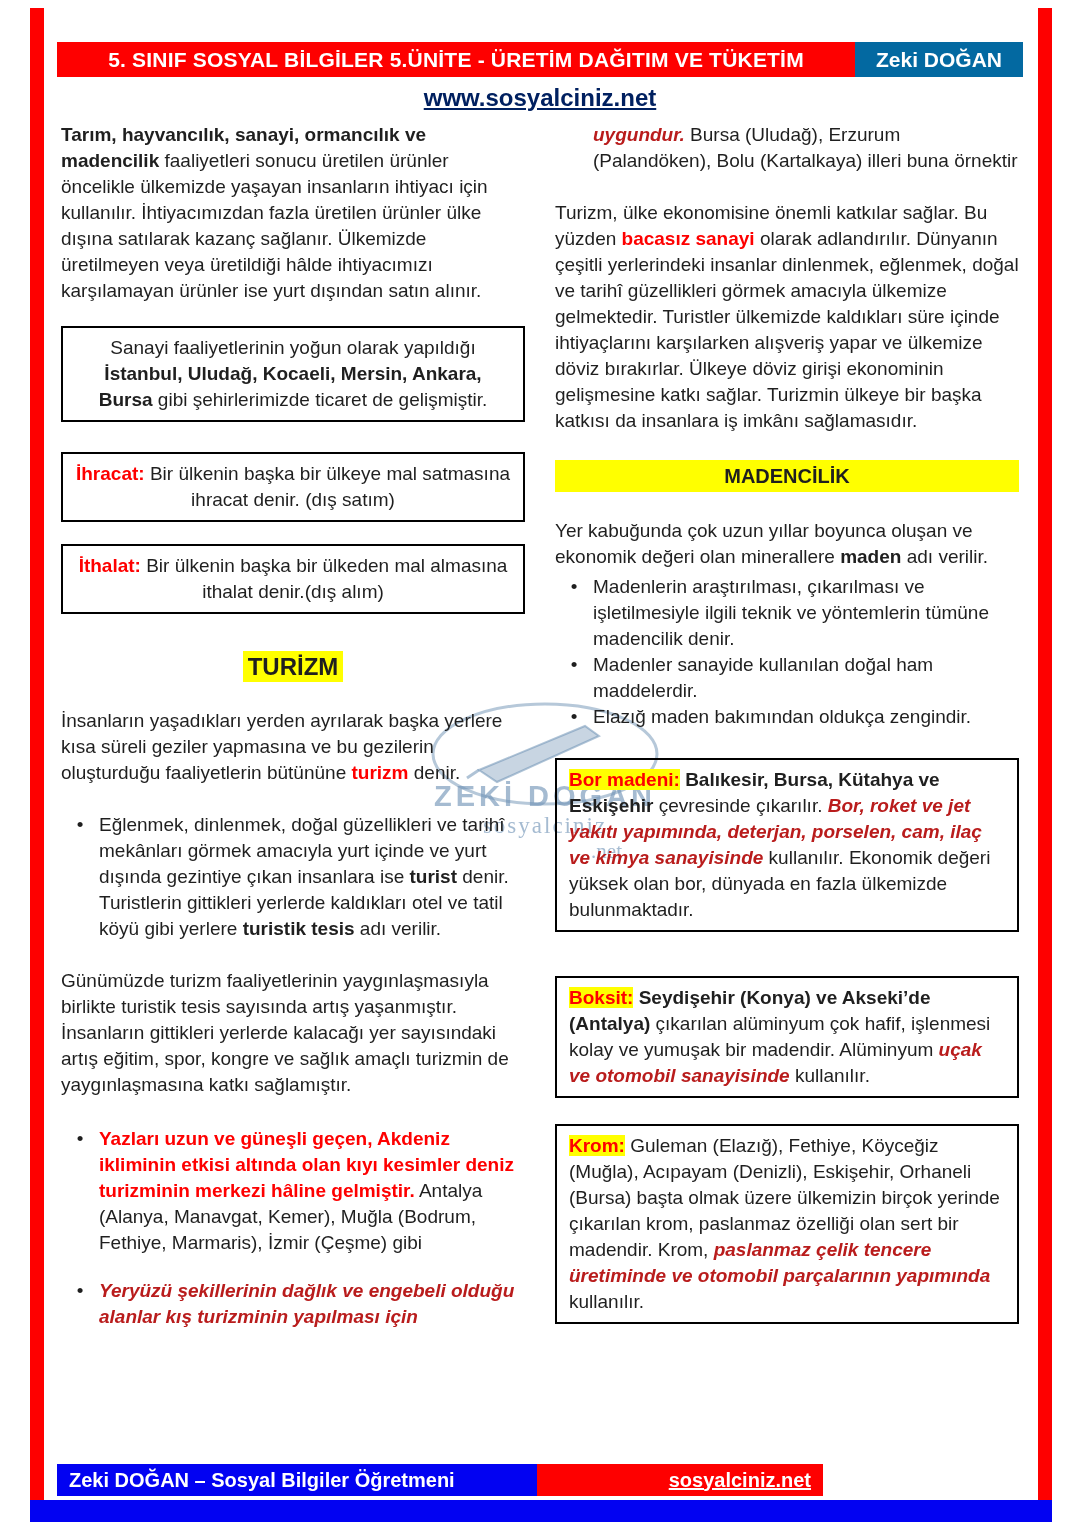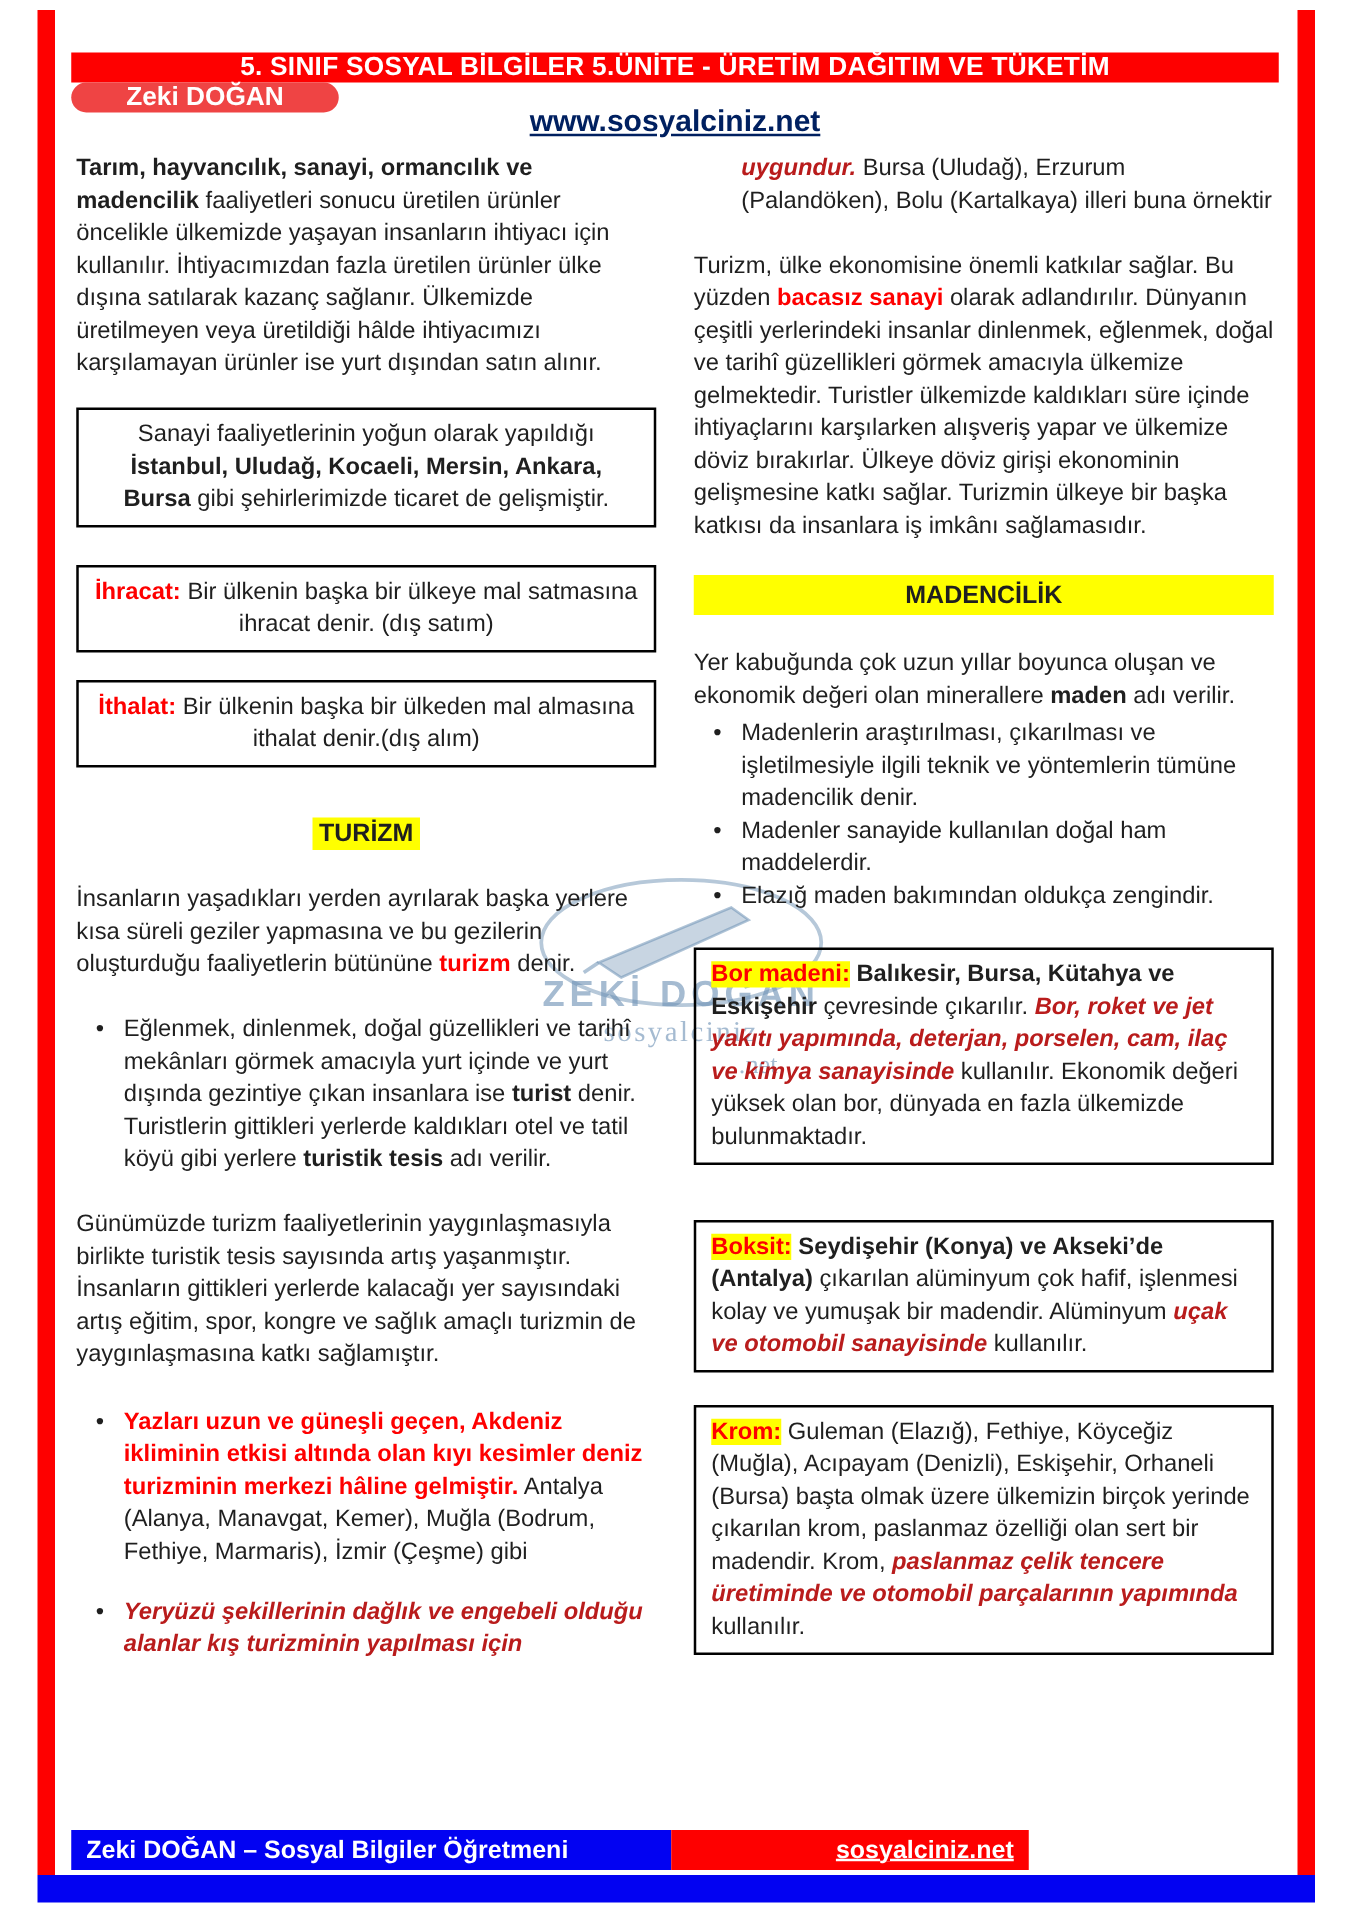--- a/index.html
+++ b/index.html
@@ -10,49 +10,49 @@
   }
   
   .stripe { position:absolute; top:8px; width:14px; height:1492px; background:#fe0000; }
   .stripe-left  { left:30px; }
   .stripe-right { right:28px; }
   .bottom-bar { position:absolute; left:30px; right:28px; bottom:5px; height:22px; background:#0202f2; }
 
   .frame { position:absolute; left:57px; top:42px; width:966px; z-index:1; }
 
   
-  .header-row { display:flex; height:35px;flex-direction:column; }
+  .header-row { display:flex; height:35px; }
   .header-title {
     flex:1; background:#fe0000; color:#fff; font-weight:bold; font-size:21px;
     display:flex; align-items:center; justify-content:center; letter-spacing:.2px;
   }
   .header-author {
-    width:214px; background:#ef4444; color:#fff; font-weight:bold; font-size:21px;
-    display:flex; align-items:center; justify-content:center;border-radius:13px;
+    width:168px; background:#0369a1; color:#fff; font-weight:bold; font-size:21px;
+    display:flex; align-items:center; justify-content:center;
   }
   .website {
     text-align:center; font-weight:bold; font-size:24px; color:#002060;
     text-decoration:underline; padding:7px 0 10px; cursor:pointer;
   }
 
   
   .columns { display:flex; gap:30px; padding:0 4px; }
   .col { flex:1; font-size:19px; line-height:26px; }
 
   .b { font-weight:bold; }
   .red { color:#fe0000; font-weight:bold; }
   .blue { color:#b91c1c; font-weight:bold;font-style:italic; }
   .hl { background:#ffff00; }
 
   .para { text-align:left; }
   .box { border:2px solid #000; padding:7px 12px; }
   .center { text-align:center; }
 
   .heading-wrap { text-align:center; }
-  .heading-wrap .hl { font-size:20px; padding:2px 5px; }
+  .heading-wrap .hl { font-size:24px; padding:2px 5px; }
   .madencilik-heading {
     background:#ffff00; text-align:center; font-weight:bold; font-size:20px; padding:3px 0;
   }
 
   .bullet { display:flex; }
   .marker { width:38px; flex:none; text-align:center; }
   .btext { flex:1; }
   .indent { margin-left:38px; }
 
   .mb0 { margin-bottom:4px; }

